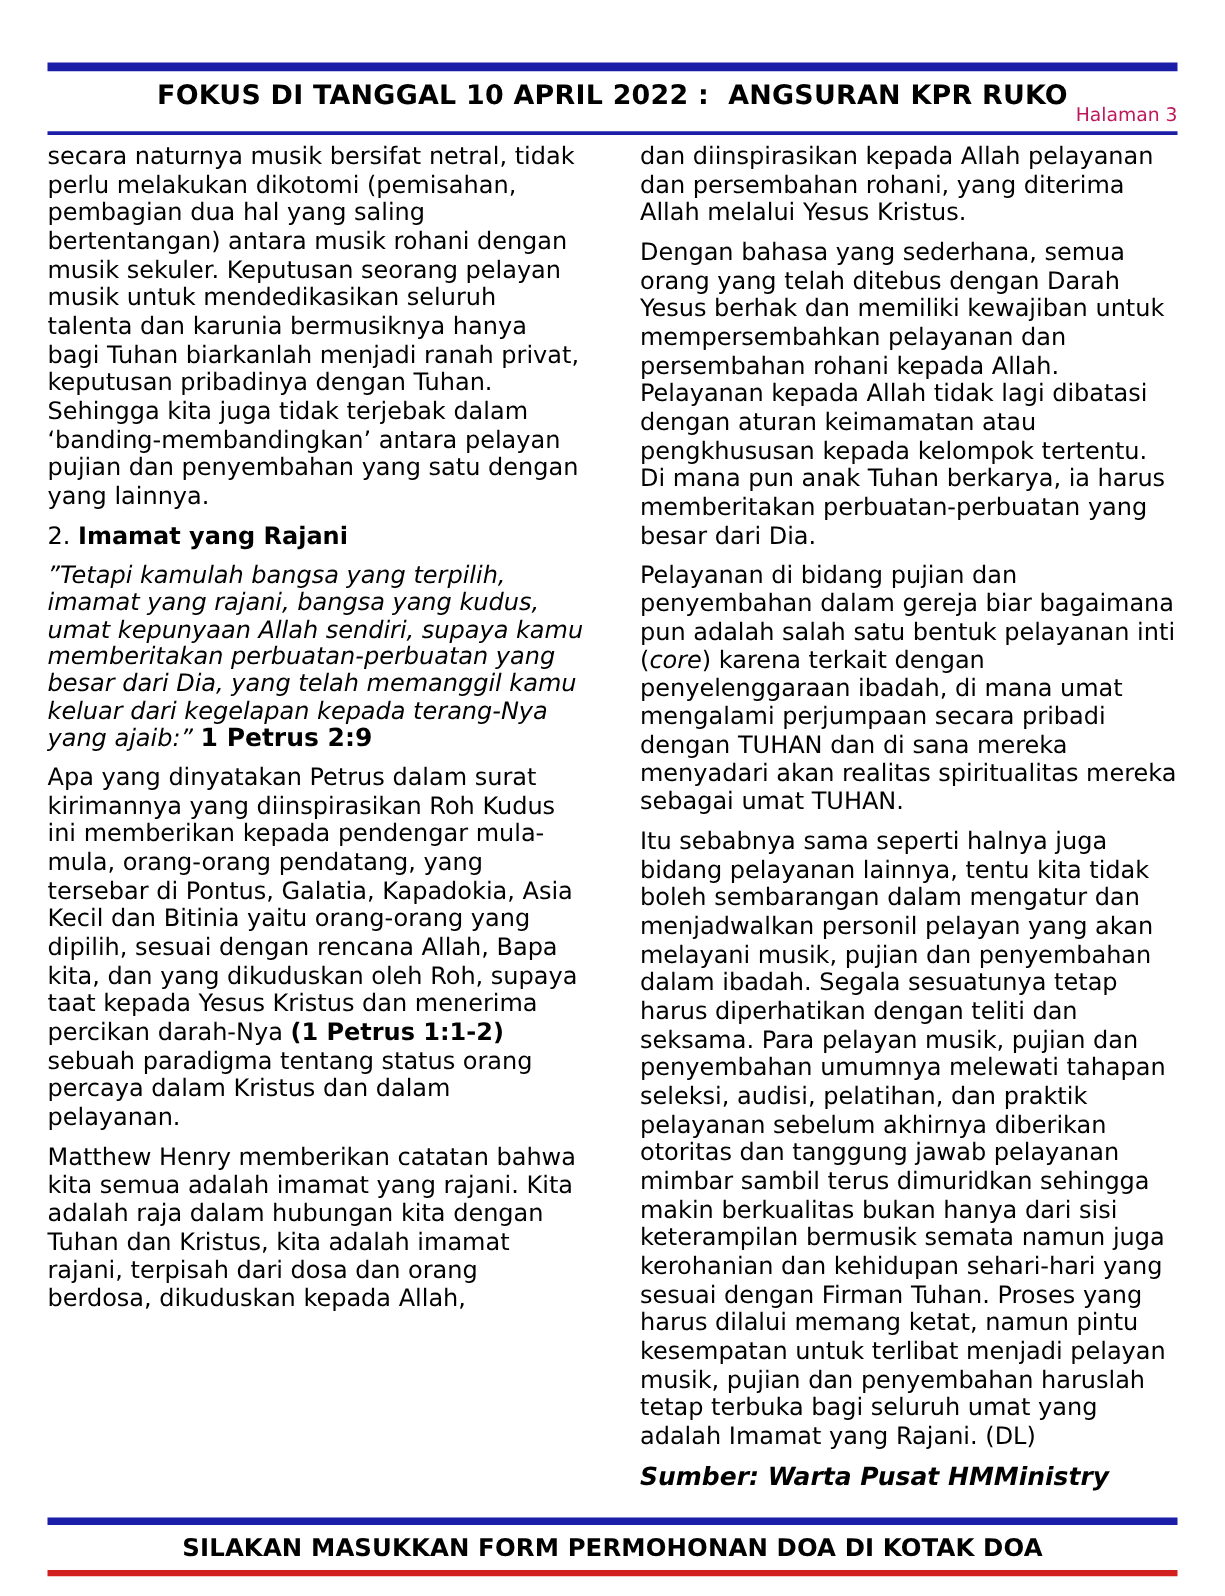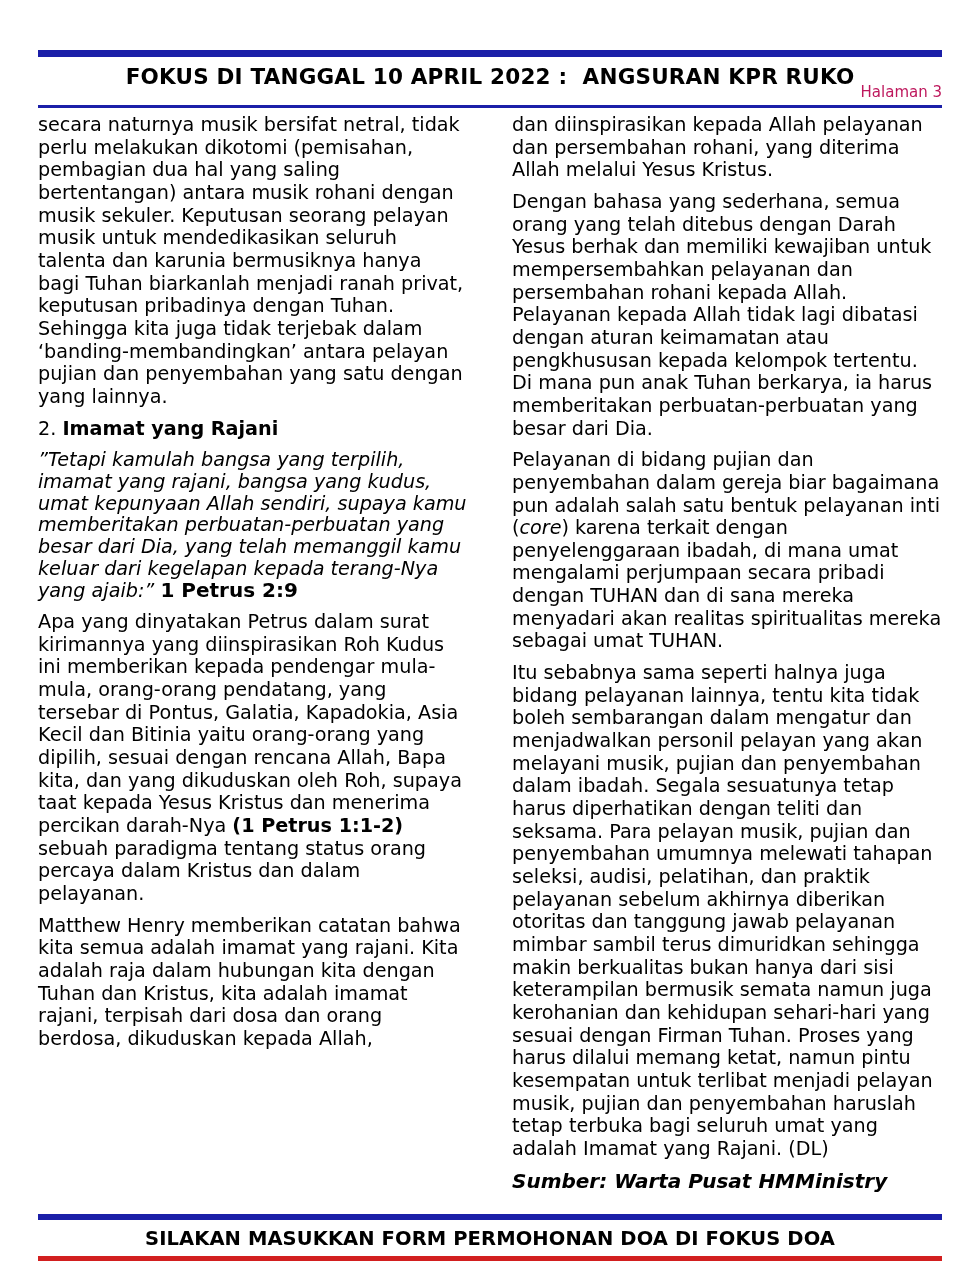--- a/index.html
+++ b/index.html
@@ -143,16 +143,16 @@
       <p><span>Pelayanan di bidang pujian dan penyembahan dalam gereja biar bagaimana pun adalah salah satu bentuk pelayanan inti (</span><i>core</i><span>) karena terkait dengan penyelenggaraan ibadah, di mana umat mengalami perjumpaan secara pribadi dengan TUHAN dan di sana mereka menyadari akan realitas spiritualitas mereka sebagai umat TUHAN.</span></p>
 
       <p>Itu sebabnya sama seperti halnya juga bidang pelayanan lainnya, tentu kita tidak boleh sembarangan dalam mengatur dan menjadwalkan personil pelayan yang akan melayani musik, pujian dan penyembahan dalam ibadah. Segala sesuatunya tetap harus diperhatikan dengan teliti dan seksama. Para pelayan musik, pujian dan penyembahan umumnya melewati tahapan seleksi, audisi, pelatihan, dan praktik pelayanan sebelum akhirnya diberikan otoritas dan tanggung jawab pelayanan mimbar sambil terus dimuridkan sehingga makin berkualitas bukan hanya dari sisi keterampilan bermusik semata namun juga kerohanian dan kehidupan sehari-hari yang sesuai dengan Firman Tuhan. Proses yang harus dilalui memang ketat, namun pintu kesempatan untuk terlibat menjadi pelayan musik, pujian dan penyembahan haruslah tetap terbuka bagi seluruh umat yang adalah Imamat yang Rajani. (DL)</p>
 
       <p class="source">Sumber: Warta Pusat HMMinistry</p>
     </div>
 
   </div>
 
   <div class="bottom-rule-blue"></div>
-  <div class="footer">SILAKAN MASUKKAN FORM PERMOHONAN DOA DI FOKUS DOA</div>
+  <div class="footer">SILAKAN MASUKKAN FORM PERMOHONAN DOA DI KOTAK DOA</div>
   <div class="bottom-rule-red"></div>
 
 </div>
 
 </body></html>

